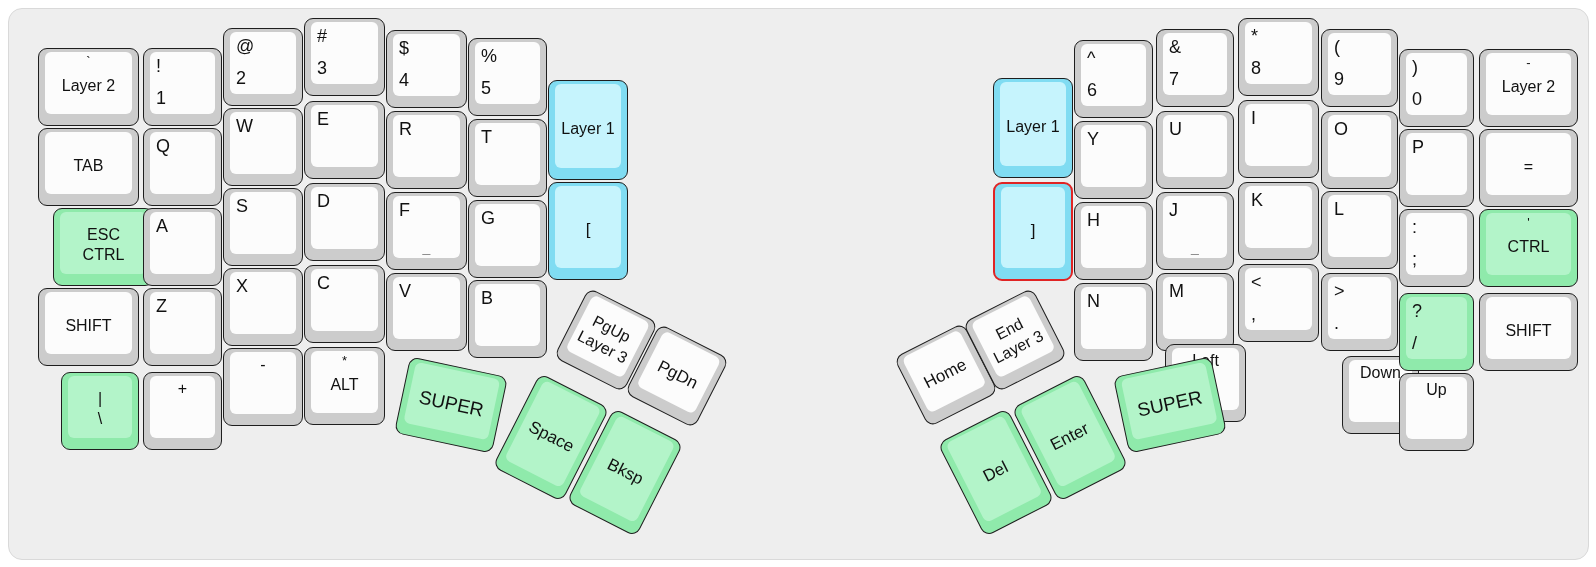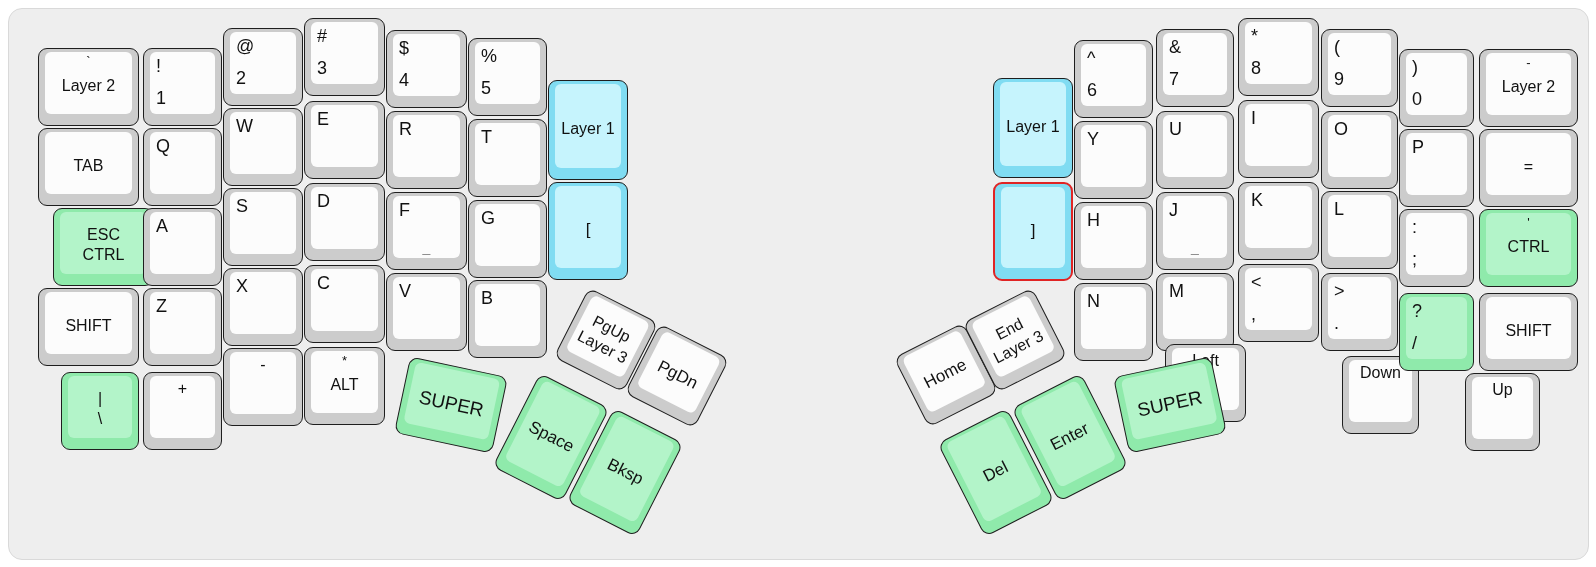--- a/index.html
+++ b/index.html
@@ -289,21 +289,21 @@
     <div class="key k-white" style="left: 1390px; top: 200px; width: 75px; height: 78px;">
       <div class="face"></div>
       <div class="lg lg-tl">:</div>
       <div class="lg lg-bl">;</div>
     </div>
     <div class="key k-green" style="left: 1390px; top: 284px; width: 75px; height: 78px;">
       <div class="face"></div>
       <div class="lg lg-tl">?</div>
       <div class="lg lg-bl">/</div>
     </div>
-    <div class="key k-white" style="left: 1456px; top: 364px; width: 75px; height: 78px;">
+    <div class="key k-white" style="left: 1390px; top: 364px; width: 75px; height: 78px;">
       <div class="face"></div>
       <div class="lg lg-tc">Up</div>
     </div>
     <div class="key k-white" style="left: 1470px; top: 40px; width: 99px; height: 78px;">
       <div class="face"></div>
       <div class="lg lg-tc sm">-</div>
       <div class="lg lg-c"><div>Layer 2</div></div>
     </div>
     <div class="key k-white" style="left: 1470px; top: 120px; width: 99px; height: 78px;">
       <div class="face"></div>

